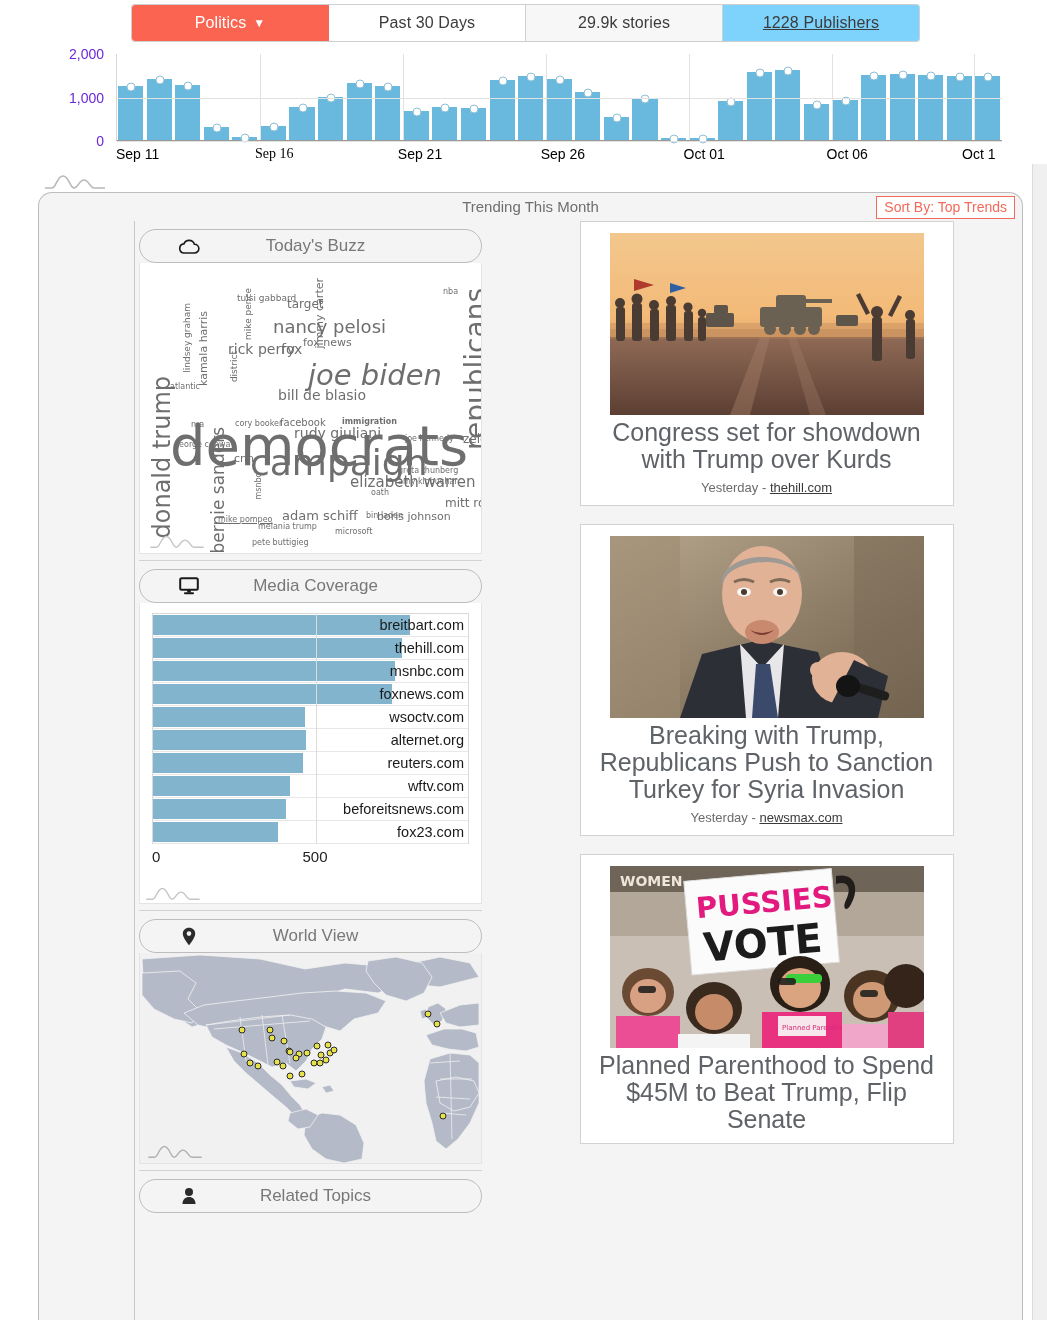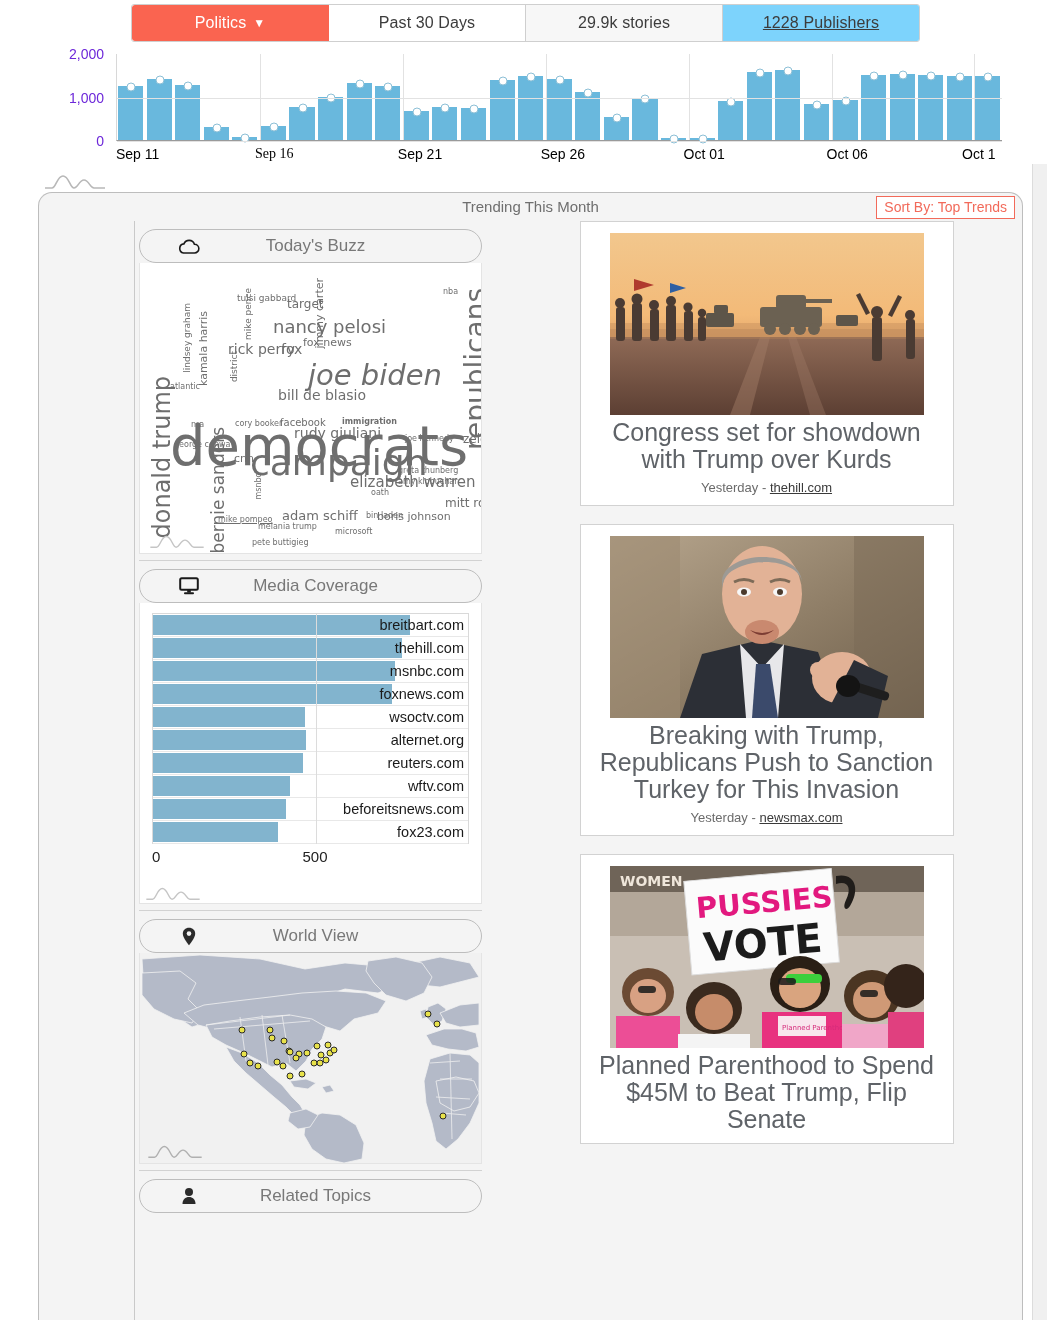--- a/index.html
+++ b/index.html
@@ -695,21 +695,21 @@
               <rect x="200" y="126" width="38" height="16" rx="8"></rect>
             </g>
             <path d="M214 182 L244 124 L278 140 L268 182 Z" fill="#2c2f36"></path>
 
             <g>
               <rect x="236" y="150" width="44" height="9" rx="4" transform="rotate(18 258 154)" fill="#1e1e1e"></rect>
               <ellipse cx="238" cy="150" rx="12" ry="11" fill="#141414"></ellipse>
             </g>
           </svg>
         </div>
-        <div class="card-title">Breaking with Trump, Republicans Push to Sanction Turkey for This Invasion</div>
+        <div class="card-title">Breaking with Trump, Republicans Push to Sanction Turkey for Syria Invasion</div>
         <div class="card-meta">
           <span>Yesterday</span>
           <span> - </span>
           <u>newsmax.com</u>
         </div>
       </div>
 
       <div class="card">
         <div class="card-img">
           <svg width="314" height="182" viewBox="0 0 314 182">

